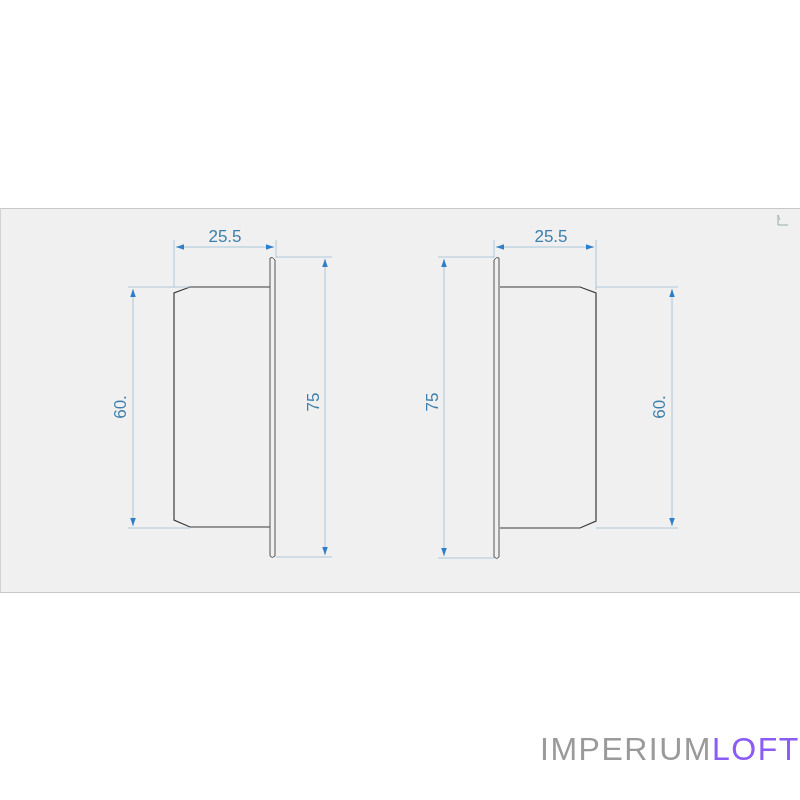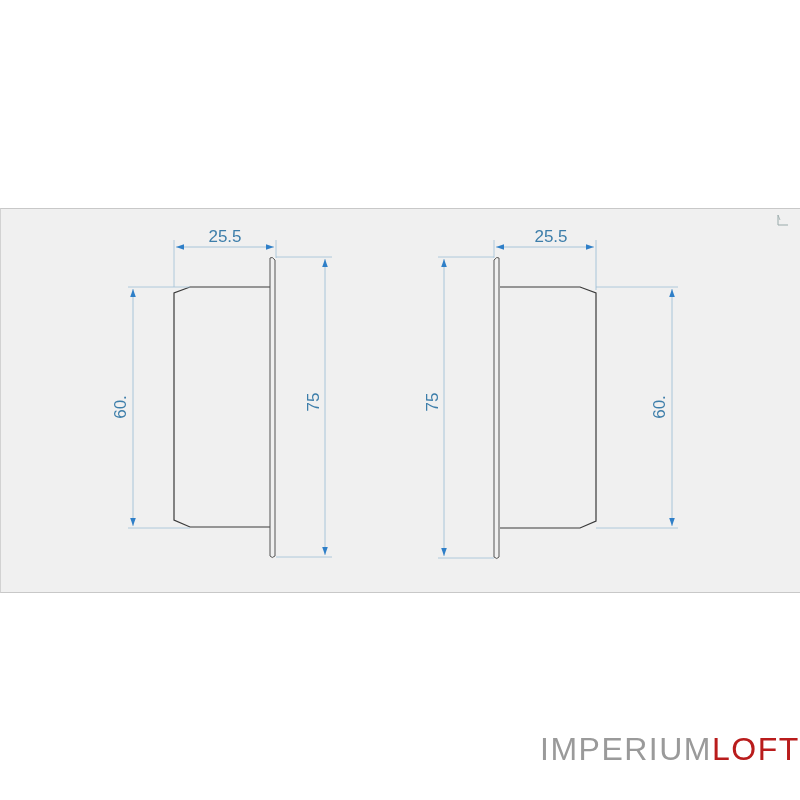--- a/index.html
+++ b/index.html
@@ -44,21 +44,21 @@
       left: 540px;
       top: 733px;
       font-family: "Liberation Sans", "DejaVu Sans", sans-serif;
       font-size: 32px;
       font-weight: 300;
       letter-spacing: 1.5px;
       line-height: 1;
       white-space: nowrap;
     }
     .logo .part1 { color: #9a9a9a; margin-top: 19px; }
-    .logo .part2 { color: #b91c1c; }
+    .logo .part2 { color: #8b5cf6; }
     .corner-mark {
       position: absolute;
       left: 776px;
       top: 214px;
       width: 14px;
       height: 14px;
     }
   </style>
 </head>
 <body>

